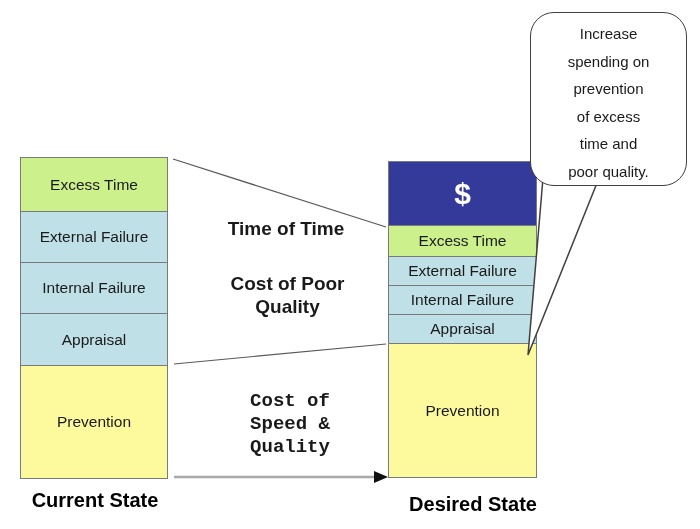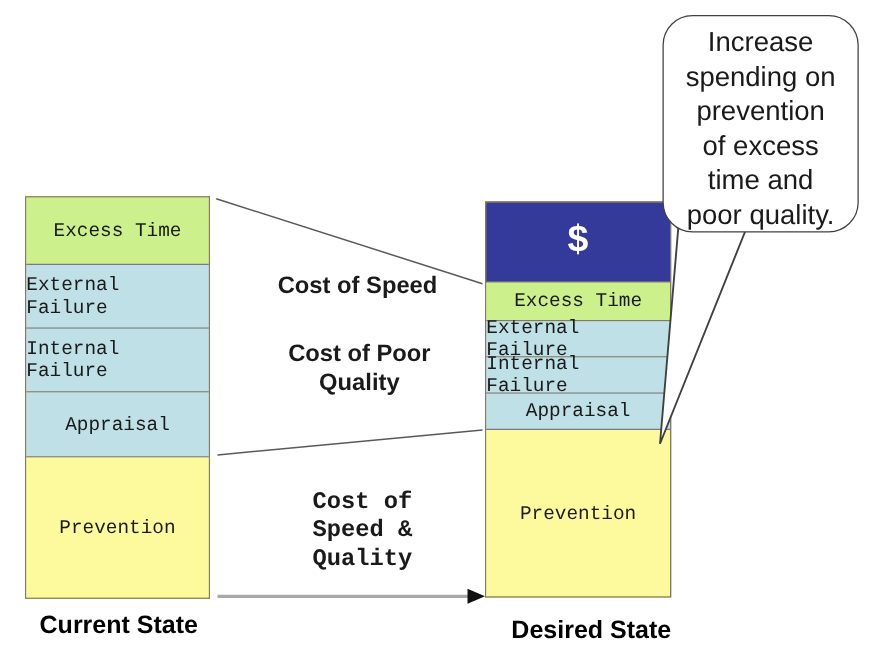--- a/index.html
+++ b/index.html
@@ -5,21 +5,21 @@
   html,body{margin:0;padding:0;background:#fff;}
   .canvas{
     position:relative;width:700px;height:529px;background:#ffffff;
     font-family:"Liberation Sans","DejaVu Sans",sans-serif;color:#111;
     overflow:hidden;
   }
   svg.overlay{position:absolute;left:0;top:0;z-index:1;pointer-events:none;}
   svg.tail-layer{position:absolute;left:0;top:0;z-index:3;pointer-events:none;}
   .bar{
     position:absolute;z-index:2;box-sizing:border-box;
-    border:1px solid #7a7a7a;background:#eab308;font-family:Liberation Mono, monospace;
+    border:1px solid #7a7a7a;background:#3b82f6;
   }
   .segment{
     box-sizing:border-box;display:flex;align-items:center;justify-content:center;
     border-bottom:1px solid #7a7a7a;font-size:15.5px;color:#1a1a1a;
   }
   .segment:last-child{border-bottom:none;}
   .segment.emphasis span{color:#ffffff;font-weight:bold;font-size:30px;}
   .state-label{
     position:absolute;z-index:2;font-weight:bold;font-size:20px;color:#000;
     text-align:center;
@@ -28,21 +28,21 @@
     position:absolute;z-index:2;font-weight:bold;font-size:19px;line-height:23px;
     color:#1a1a1a;text-align:center;white-space:pre-line;
   }
   .bubble{
     position:absolute;z-index:4;left:530px;top:12px;width:157px;height:174px;
     background:#ffffff;border:1.5px solid #404040;border-radius:24px;
     box-sizing:border-box;
   }
   .bubble-text{
     width:100%;height:100%;padding-top:7px;box-sizing:border-box;
-    font-size:22px;line-height:27.5px;text-align:center;color:#1a1a1a;
+    font-size:15px;line-height:27.5px;text-align:center;color:#1a1a1a;
     white-space:pre-line;
   }
   .connector{stroke:#595959;stroke-width:1.2;}
   .arrow-shaft{stroke:#a9a9a9;stroke-width:2.6;}
   .arrow-head{fill:#111111;stroke:none;}
   .tail{fill:#ffffff;stroke:#404040;stroke-width:1.5;stroke-linejoin:miter;}
 </style>
 </head>
 <body>
 
@@ -90,21 +90,21 @@
         <span>Appraisal</span>
       </div>
       <div class="segment" style="height: 133px; background: rgb(253, 250, 158);">
         <span>Prevention</span>
       </div>
     </div>
 
   <div class="state-label" style="left:388px;top:493px;width:170px;">Desired State</div>
   <div class="state-label" style="left:10px;top:489px;width:170px;">Current State</div>
 
-  <div class="mid-label" style="left:190px;top:217px;width:192px;">Cost of Speed</div>
+  <div class="mid-label" style="left:190px;top:217px;width:192px;">Time of Time</div>
   <div class="mid-label" style="left:195px;top:272px;width:185px;">Cost of Poor
 Quality</div>
   <div class="mid-label" style="left:200px;top:390px;width:180px;font-family:Liberation Mono, monospace;">Cost of
 Speed &amp;
 Quality</div>
 
   <svg class="tail-layer" width="700" height="529">
     <polygon class="tail" points="543,178 599,178 528,355"></polygon>
   </svg>
 

